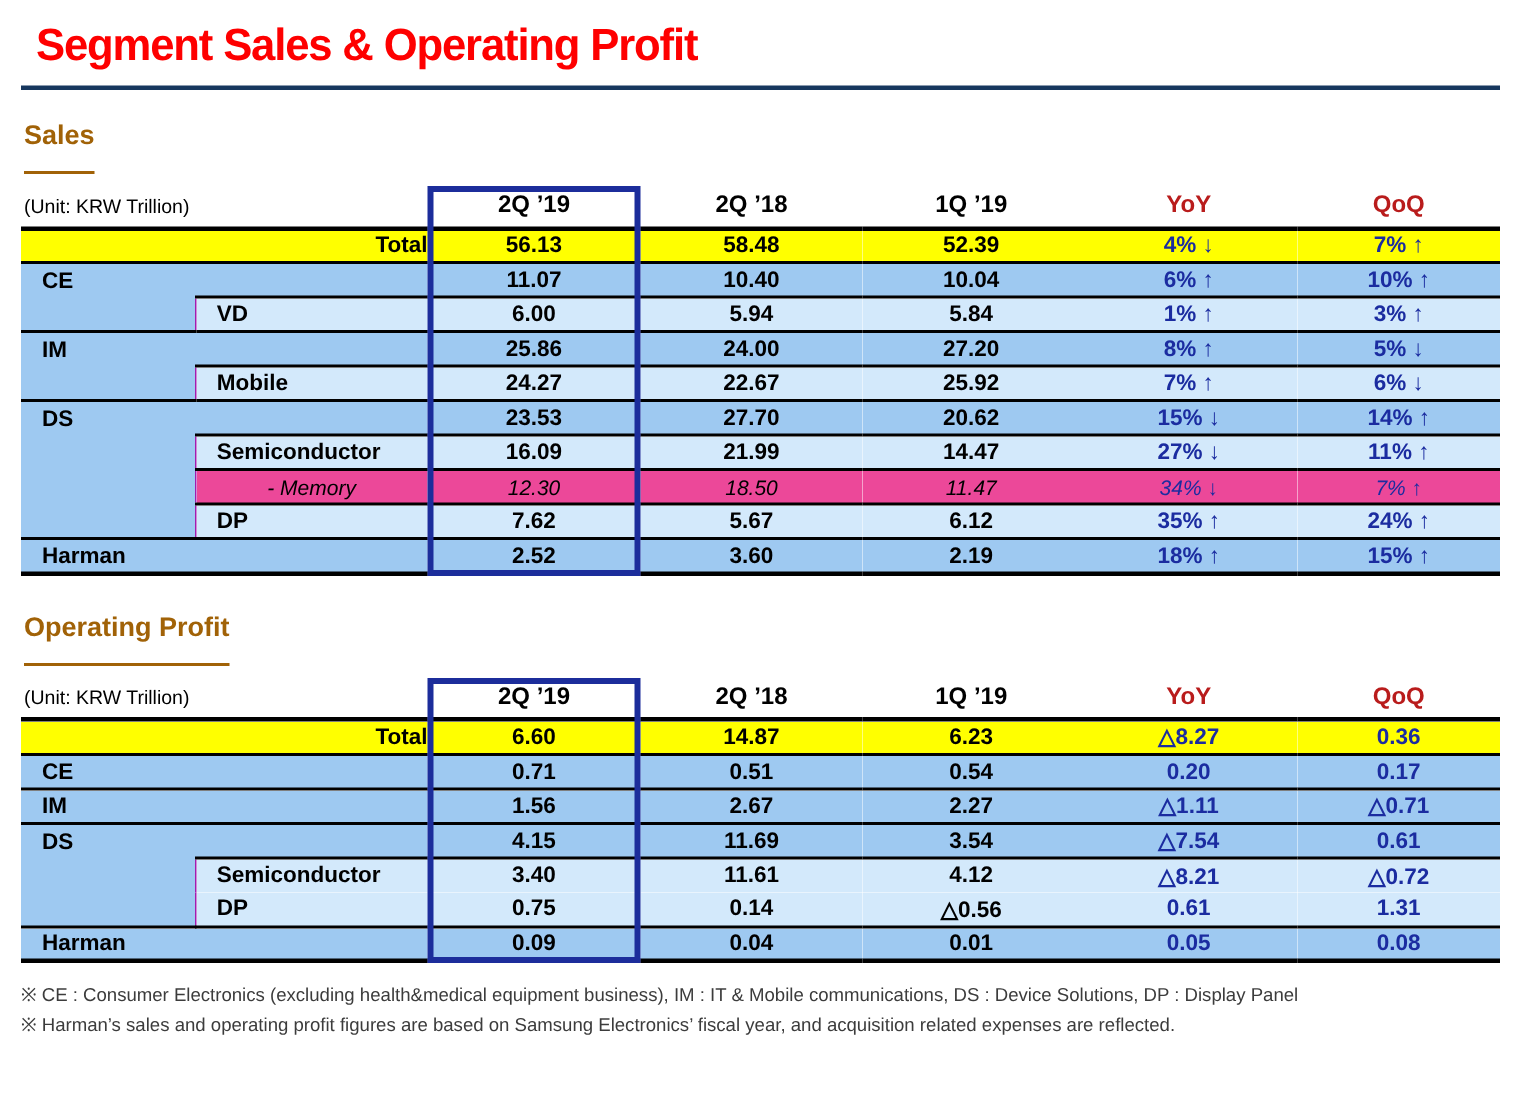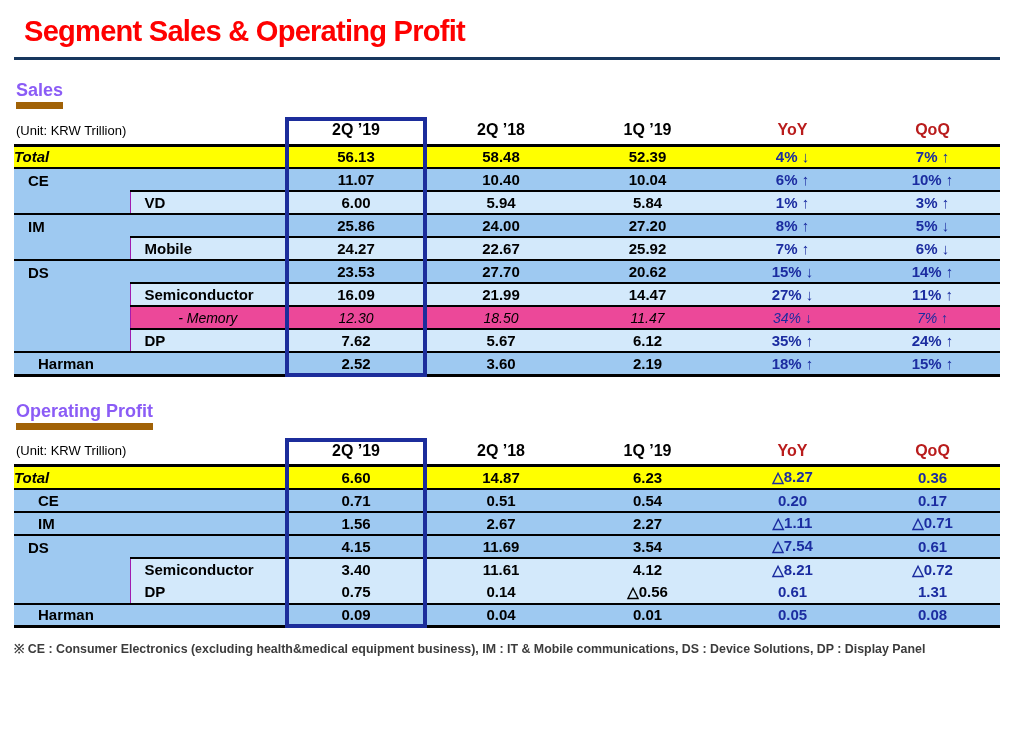--- a/index.html
+++ b/index.html
@@ -11,52 +11,52 @@
   .title {
     color:#FE0000; font-weight:700; font-size:30px;
     margin:14px 0 0 24px; letter-spacing:-0.8px;
     transform:scaleX(0.97); transform-origin:left;
     white-space:nowrap;
   }
   .title-rule { height:3px; background:#17375E; margin:9px 14px 0 14px; }
   .section-heading-row { margin:20px 0 8px 16px; }
   .op-heading-row { margin-top:24px; }
   .section-heading {
-    font-size:18px; font-weight:700; color:#8b5cf6;
-    border-bottom:7px solid #a16207; padding-bottom:1px; display:inline-block;
+    font-size:18px; font-weight:700; color:#a16207;
+    border-bottom:2px solid #a16207; padding-bottom:13px; display:inline-block;
   }
   .tbl-wrap { position:relative; margin:0 14px 0 14px; width:821px; }
   table { border-collapse:collapse; table-layout:fixed; width:986px; }
   th, td { padding:0; height:23px; font-size:15px; font-weight:700; color:#000; overflow:hidden; }
   thead th { height:28px; border-bottom:3px solid #000; font-size:16px; text-align:center; background:#fff; }
   thead th.unit { text-align:left; font-weight:400; font-size:13px; padding-left:2px; }
   thead th.accent { color:#b91c1c; }
   tbody td { border-top:2px solid #000; }
   tr.total  { background:#FFFF00; }
   tr.group  { background:#9EC9F1; }
   tr.sub    { background:#D3E9FB; }
   tr.subsub { background:#ec4899;font-style:italic; }
-  td.label-total { text-align:left;font-style:italic; }
+  td.label-total { text-align:right; }
   td.main-label  { vertical-align:top; line-height:23px; padding-left:14px; text-align:left; background:#9EC9F1; }
-  td.group-label { padding-left:24px; text-align:left; }
+  td.group-label { padding-left:14px; text-align:left; }
   td.sub-label   { border-left:1px solid #a21caf; padding-left:14px; text-align:left; }
   tr.subsub td   { font-weight:400; font-size:14px; }
   tr.subsub td.sub-label { text-align:center; padding-left:0; }
   td.val { text-align:center; }
   td.val.accent { color:#1B2CA0; }
   tr.last td { border-bottom:3px solid #000; }
   tr.joined td { border-top:none; }
   .q-box {
     position:absolute; left:271px; top:0; width:142px; height:100%;
     border:4px solid #1C2D9B; pointer-events:none; z-index:5;
   }
   .footnotes { margin:11px 0 0 14px; }
   .footnote {
     font-size:12.4px; color:#3c3c3c; line-height:20px;
-    white-space:nowrap; font-weight:700;
+    white-space:nowrap; font-weight:400;
   }
 </style>
 </head>
 <body>
 
 <div class="title">Segment Sales &amp; Operating Profit</div>
 <div class="title-rule"></div>
 
 <div class="section-heading-row">
   <span class="section-heading">Sales</span>
@@ -253,13 +253,14 @@
           <td class="val accent">0.05</td>
           <td class="val accent">0.08</td>
         </tr>
       </tbody>
     </table>
   <div class="q-box"></div>
 </div>
 
 <div class="footnotes" id="footnotes">
     <div class="footnote">※ CE : Consumer Electronics (excluding health&amp;medical equipment business),  IM : IT &amp; Mobile communications,  DS : Device Solutions,  DP : Display Panel</div>
+    <div class="footnote">※ Harman’s sales and operating profit figures are based on Samsung Electronics’ fiscal year, and acquisition related expenses are reflected.</div>
   </div>
 
 </body></html>

